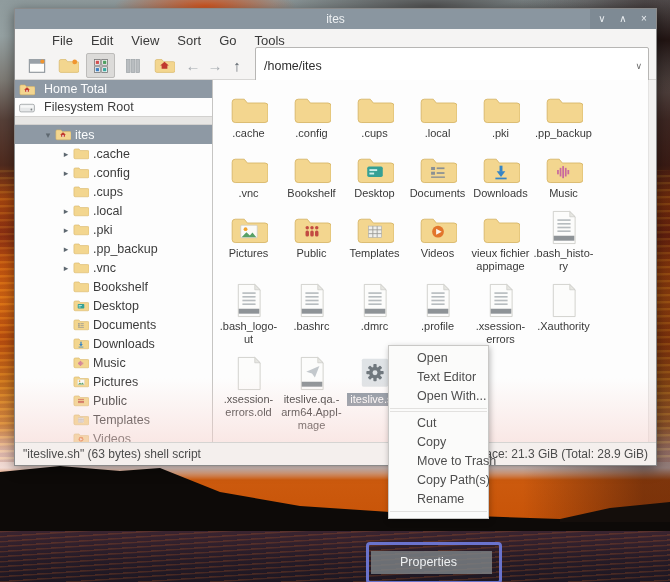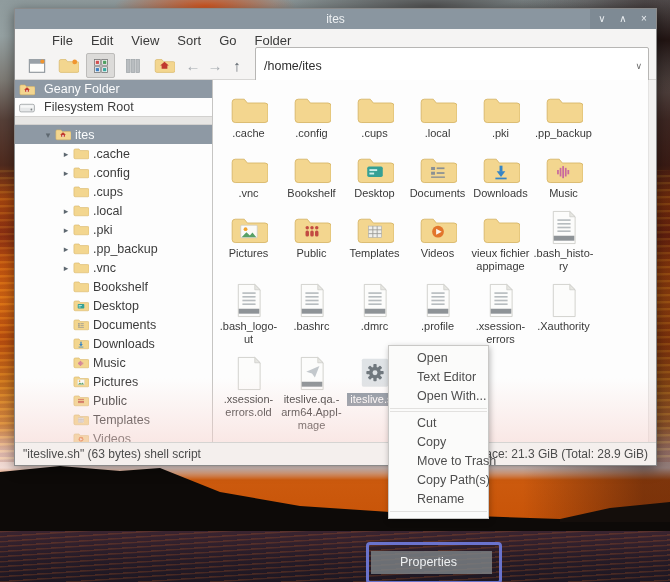--- a/index.html
+++ b/index.html
@@ -103,21 +103,21 @@
           <span class="wbtn">×</span>
         </span>
     </div>
 
     <div class="menubar" id="menubar">
         <span class="mi">File</span>
         <span class="mi">Edit</span>
         <span class="mi">View</span>
         <span class="mi">Sort</span>
         <span class="mi">Go</span>
-        <span class="mi">Folder</span>
+        <span class="mi">Tools</span>
       </div>
 
     <div class="toolbar">
       <span id="tb-buttons" style="display:flex;gap:3px;">
           <span class="tbtn">
             <svg width="20" height="18" viewBox="0 0 22 20">
               <rect x="2.5" y="3" width="17" height="14" fill="#fdfdfc" stroke="#8b9298" stroke-width="1.2"></rect>
               <rect x="2.5" y="3" width="17" height="4.5" fill="#99a1a8"></rect>
               <circle cx="17" cy="5" r="2.3" fill="#f0952f"></circle>
             </svg>
@@ -173,21 +173,21 @@
       <div class="sidebar">
         <div id="places">
             <div class="place selected">
     <span class="icon-s">
                 <svg viewBox="0 0 44 34">
                   <path d="M2.5 8 q0-3.5 3.5-3.5 h10.5 l3.6 4.4 h20.4 q3.5 0 3.5 3.5 v15.6 q0 3.5-3.5 3.5 h-34.5 q-3.5 0-3.5-3.5 z" fill="#f3d68f" stroke="#d7b566" stroke-width="1.6"></path>
                   <path d="M22 10.5 l8 7 h-2.7 v6 h-10.6 v-6 h-2.7 z" fill="#c0392f"></path>
                   <rect x="20.2" y="18.5" width="3.6" height="5" fill="#fdeeea"></rect>
                 </svg>
               </span>
-    <span>Geany Folder</span>
+    <span>Home Total</span>
   </div>
             <div class="place">
     <span class="icon-s">
                 <svg viewBox="0 0 20 15">
                   <rect x="0.7" y="3.5" width="18.6" height="9.5" rx="2" fill="#e6e8e9" stroke="#9fa3a6" stroke-width="1"></rect>
                   <rect x="2" y="4.8" width="16" height="3" fill="#f6f7f7"></rect>
                   <circle cx="15.5" cy="10" r="1.1" fill="#7f8486"></circle>
                 </svg>
               </span>
     <span>Filesystem Root</span>

